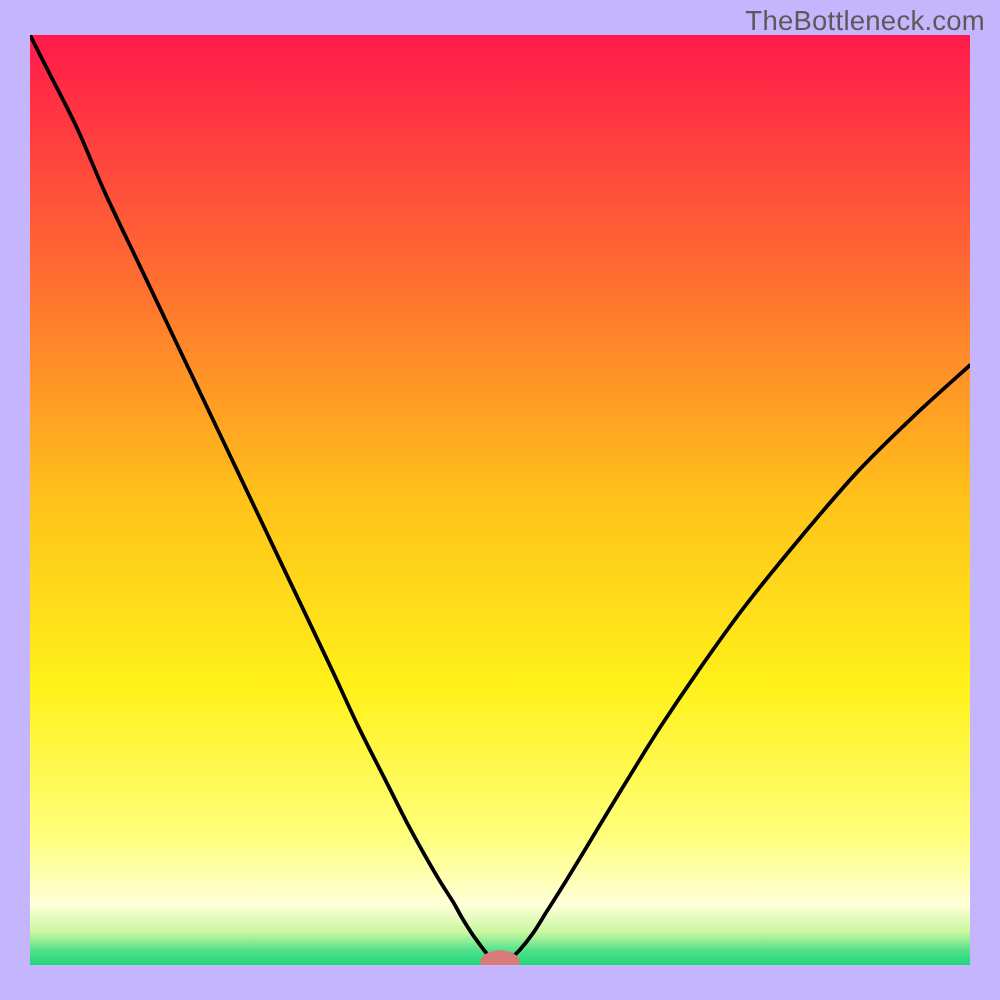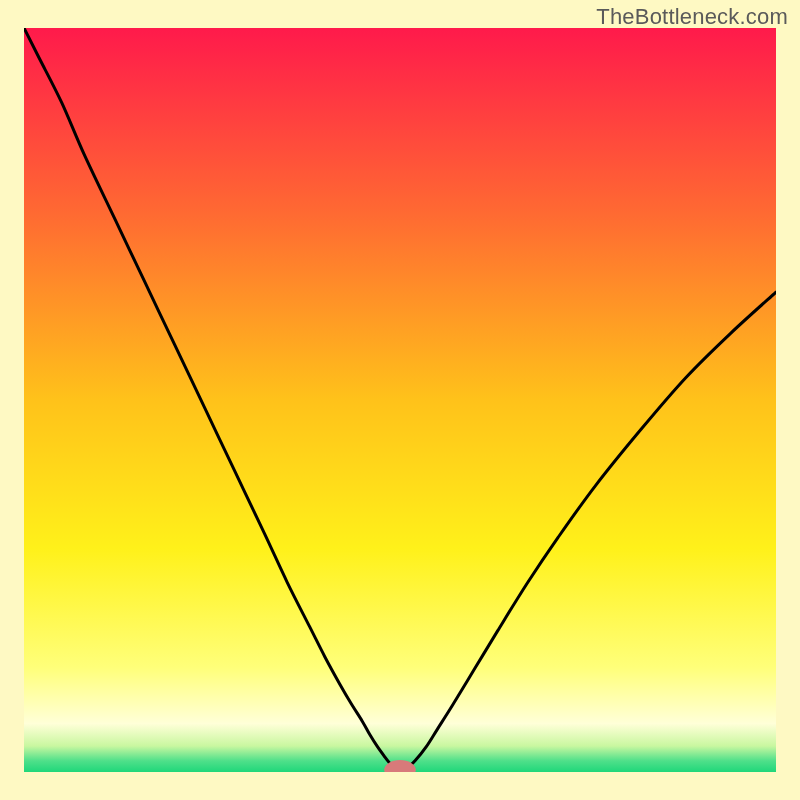--- a/index.html
+++ b/index.html
@@ -8,21 +8,21 @@
     width: 800px;
     height: 800px;
     background: #000;
     font-family: Arial, Helvetica, sans-serif;
     overflow: hidden;
   }
   .stage {
     position: relative;
     width: 800px;
     height: 800px;
-    background: #fef9c3;
+    background: #c4b5fd;
   }
   .watermark {
     position: absolute;
     top: 4px;
     right: 12px;
     color: #5a5a5a;
     font-size: 22px;
     font-weight: 500;
     letter-spacing: 0.2px;
     z-index: 10;

